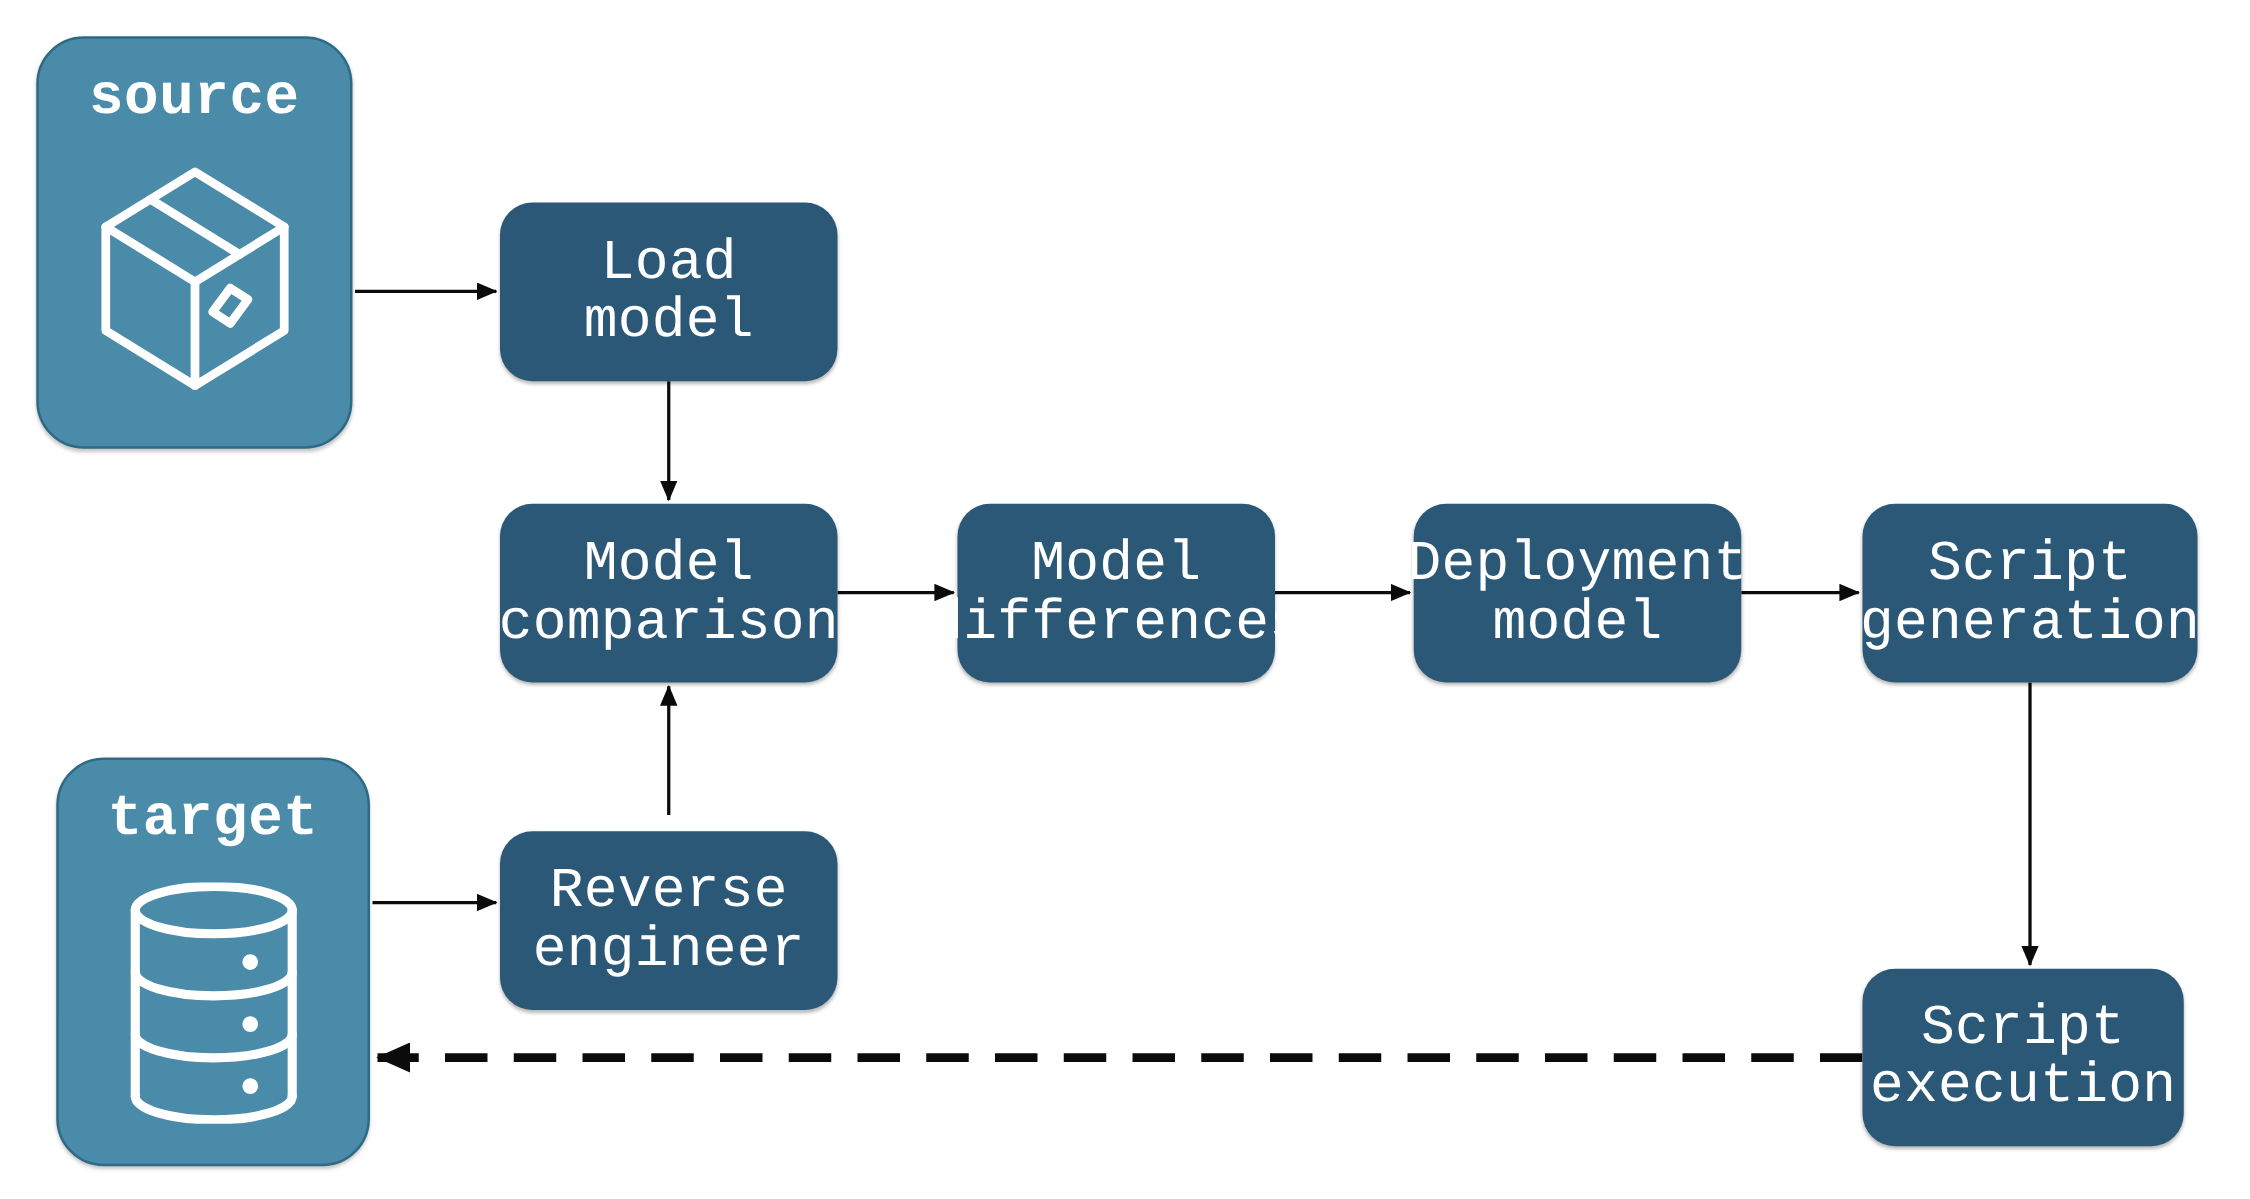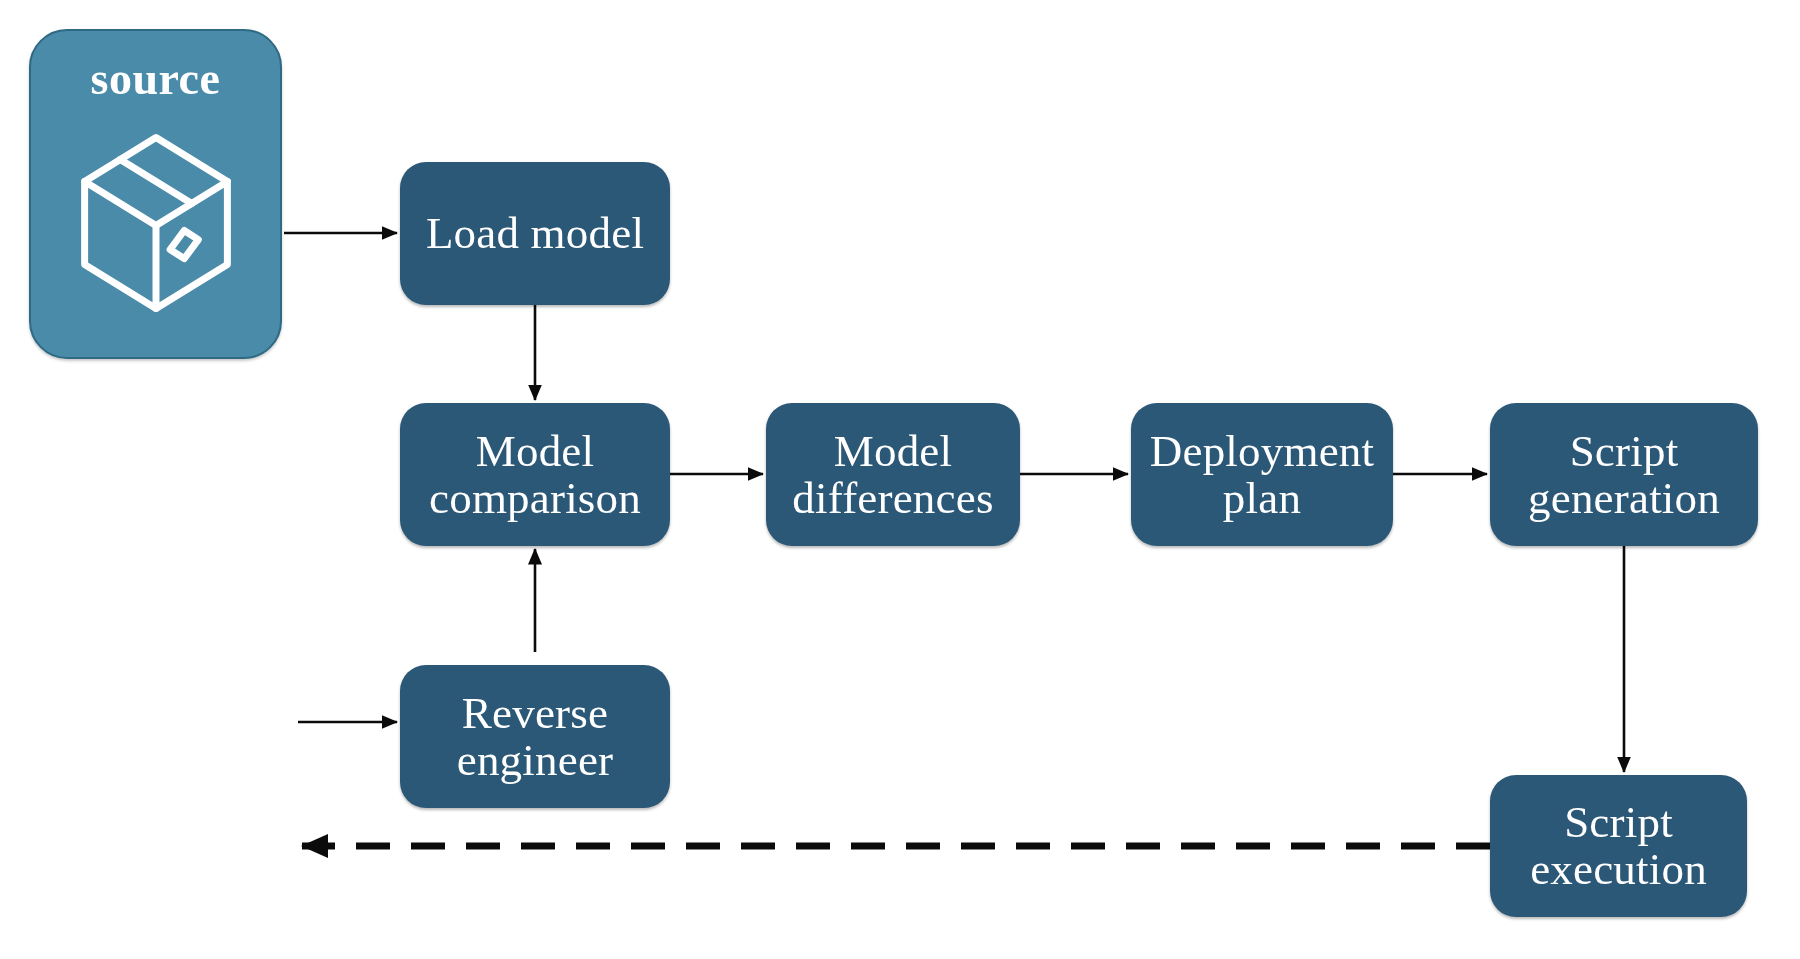--- a/index.html
+++ b/index.html
@@ -9,21 +9,21 @@
     --light-border:#2E6A84;
     --text:#ffffff;
     --arrow:#0b0b0b;
   }
   *{box-sizing:border-box;}
   html,body{margin:0;padding:0;background:var(--bg);}
   #canvas{
     position:relative;
     width:1800px;height:959px;
     background:var(--bg);
-    font-family:Liberation Serif, serif;
+    font-family:Liberation Mono, monospace;
     overflow:hidden;
   }
   #arrow-layer{position:absolute;left:0;top:0;width:1800px;height:959px;}
   .edge{stroke:var(--arrow);stroke-width:2.6;fill:none;}
   .edge-dashed{stroke:var(--arrow);stroke-width:7;stroke-dasharray:34 21;fill:none;}
   .node{position:absolute;display:flex;align-items:center;justify-content:center;}
   .node.dark{
     background:var(--dark);
     border-radius:26px;
     box-shadow:0 2px 3px rgba(0,0,0,0.28);
@@ -97,38 +97,52 @@
     <div class="endpoint-title">source</div>
     <svg class="endpoint-icon" width="166" height="183" viewBox="0 0 100 110" fill="none" stroke="#ffffff" stroke-width="4.2" stroke-linejoin="round" stroke-linecap="round">
       <path d="M50 5 L93 31.5 L50 58 L7 31.5 Z"></path>
       <path d="M28.5 18.2 L71.5 44.8"></path>
       <path d="M7 31.5 L7 81.5 L50 108 L93 81.5 L93 31.5"></path>
       <path d="M50 58 L50 108"></path>
       <path d="M67 61 L75.5 66.5 L67 78 L58.5 72.5 Z"></path>
     </svg>
   </div>
 
+  <div class="node light" id="node-target">
+    <div class="endpoint-title">target</div>
+    <svg class="endpoint-icon" width="146" height="193" viewBox="0 0 100 132" fill="none" stroke="#ffffff" stroke-width="5" stroke-linecap="round">
+      <ellipse cx="50" cy="15" rx="43" ry="13"></ellipse>
+      <path d="M7 15 L7 117"></path>
+      <path d="M93 15 L93 117"></path>
+      <path d="M7 117 A43 13 0 0 0 93 117"></path>
+      <path d="M7 49 A43 13 0 0 0 93 49"></path>
+      <path d="M7 83 A43 13 0 0 0 93 83"></path>
+      <circle cx="70" cy="43.5" r="4.3" fill="#ffffff" stroke="none"></circle>
+      <circle cx="70" cy="77.5" r="4.3" fill="#ffffff" stroke="none"></circle>
+      <circle cx="70" cy="111.5" r="4.3" fill="#ffffff" stroke="none"></circle>
+    </svg>
+  </div>
 
   <div class="node dark" id="node-load-model">
     <span class="node-label">Load model</span>
   </div>
 
   <div class="node dark" id="node-model-comparison">
     <span class="node-label">Model
 comparison</span>
   </div>
 
   <div class="node dark" id="node-model-differences">
     <span class="node-label">Model
 differences</span>
   </div>
 
   <div class="node dark" id="node-deployment-plan">
     <span class="node-label">Deployment
-plan</span>
+model</span>
   </div>
 
   <div class="node dark" id="node-script-generation">
     <span class="node-label">Script
 generation</span>
   </div>
 
   <div class="node dark" id="node-script-execution">
     <span class="node-label">Script
 execution</span>

